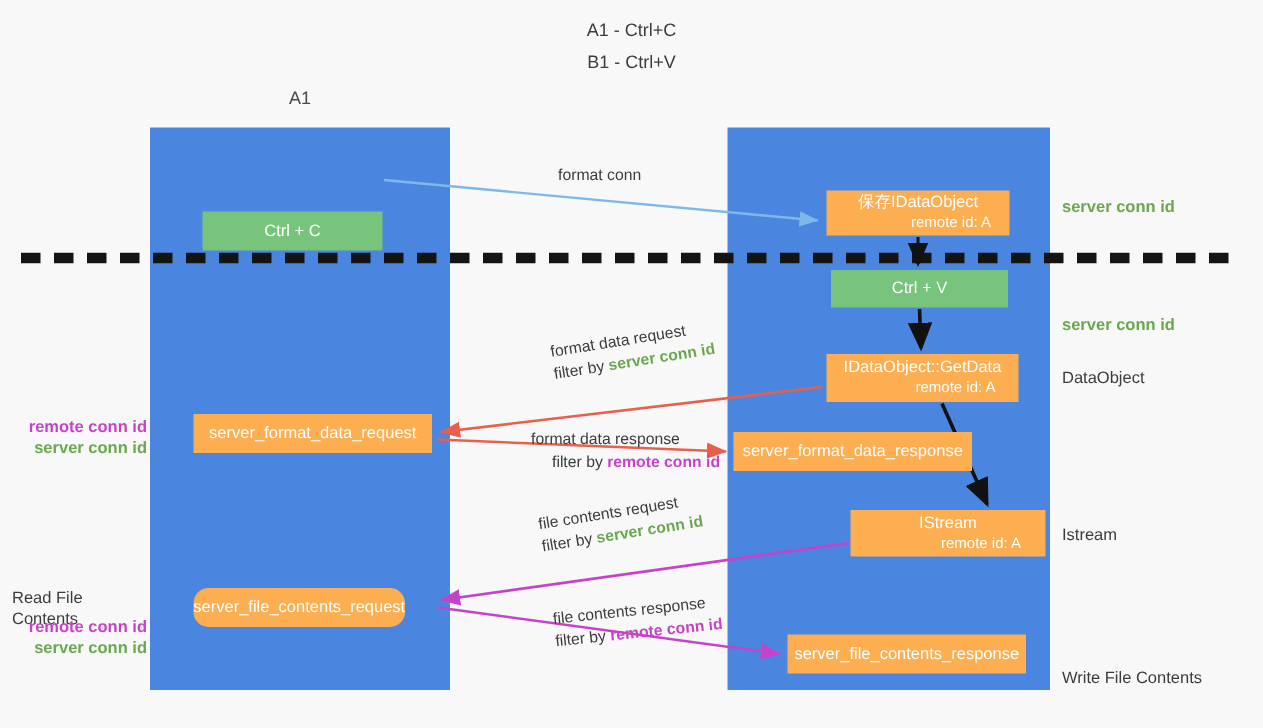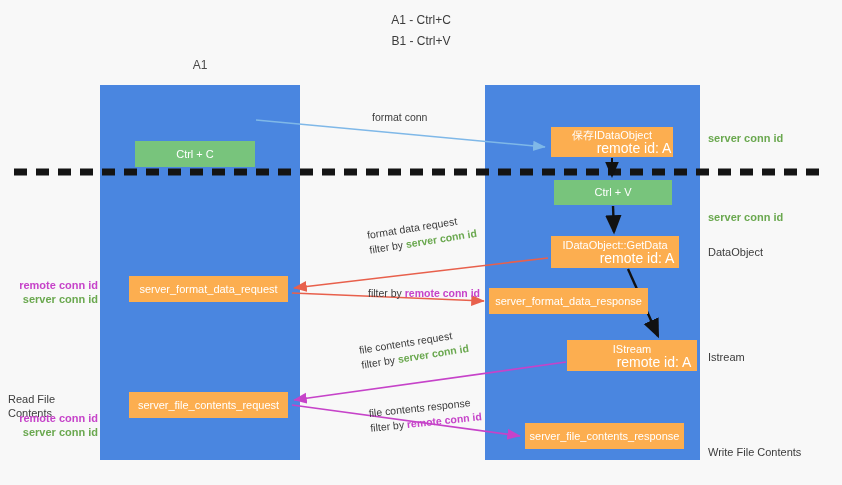--- a/index.html
+++ b/index.html
@@ -26,30 +26,30 @@
   #headB{left:485px;top:58px;width:215px;}
 
   
   .box{
     box-sizing:border-box;color:#ffffff;text-align:center;
     font-size:11px;line-height:13px;
     display:flex;flex-direction:column;align-items:center;justify-content:center;
   }
   .box.green{background:#78c47c;}
   .box.orange{background:#fcae50;}
-  .box .l2{font-size:14px;margin-left:44px;}
+  .box .l2{font-size:10px;margin-left:44px;}
 
   #boxCtrlC{left:135px;top:105px;width:120px;height:26px;margin-top:36px;}
   #boxSaveIDO{left:551px;top:127px;width:122px;height:30px;}
   #boxCtrlV{left:554px;top:180px;width:118px;height:25px;}
   #boxGetData{left:551px;top:236px;width:128px;height:32px;}
   #boxIStream{left:567px;top:340px;width:130px;height:31px;}
   #boxFmtReq{left:129px;top:276px;width:159px;height:26px;}
   #boxFmtResp{left:489px;top:288px;width:159px;height:26px;}
-  #boxFileReq{left:129px;top:392px;width:159px;height:26px;}
+  #boxFileReq{left:129px;top:392px;width:141px;height:26px;border-radius:10px;}
   #boxFileResp{left:525px;top:423px;width:159px;height:26px;}
 
   
   .side{font-size:11px;line-height:14px;}
   .green-t{color:#6aa84f;font-weight:bold;}
   .purple-t{color:#c643c9;font-weight:bold;}
   .dark-t{color:#3c3c3c;}
   #lblSrv1{left:708px;top:131px;}
   #lblSrv2{left:708px;top:210px;}
   #lblDataObject{left:708px;top:245px;}
@@ -180,20 +180,21 @@
 
 <div class="abs alabel" id="al2">
   <div>format data request</div>
   <div>
     <span>filter by</span>
     <span class="green-t">server conn id</span>
   </div>
 </div>
 
 <div class="abs alabel" id="al3">
+  <div>format data response</div>
   <div style="padding-left:14px">
     <span>filter by</span>
     <span class="purple-t">remote conn id</span>
   </div>
 </div>
 
 <div class="abs alabel" id="al4">
   <div>file contents request</div>
   <div>
     <span>filter by</span>

